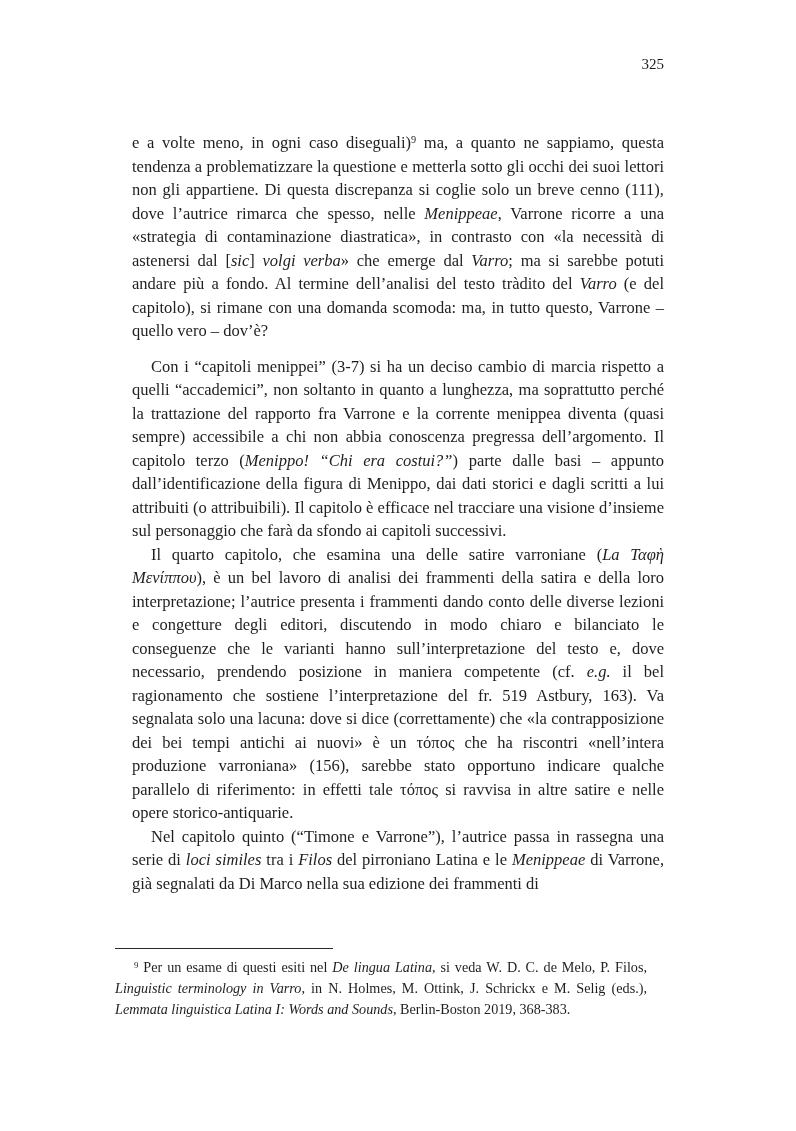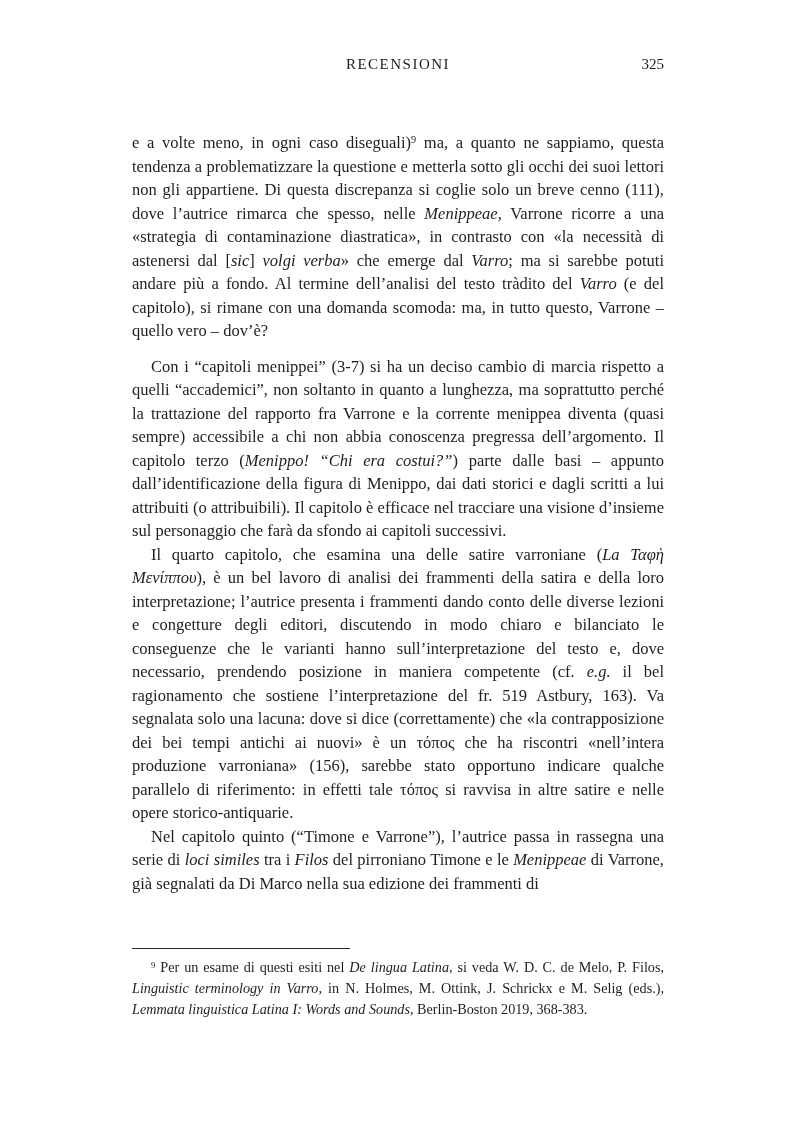--- a/index.html
+++ b/index.html
@@ -48,21 +48,21 @@
   sup.fn-mark {
     font-size: 0.62em;
     line-height: 0;
     vertical-align: baseline;
     position: relative;
     top: -0.45em;
   }
   .footnote {
     position: absolute;
     top: 948px;
-    left: 132px;
+    left: 115px;
     width: 532px;
   }
   .fn-rule {
     width: 218px;
     height: 0;
     border-top: 1.5px solid #2a2a2a;
     margin-bottom: 8px;
   }
   .fn-text {
     font-size: 14.2px;
@@ -70,30 +70,29 @@
     text-align: justify;
   }
   .fn-text .first-indent { display: inline-block; width: 19px; }
 </style>
 </head>
 <body>
 
 <div class="page">
 
   <div class="running-head">
-    <span class="title">RECENSIONI</span>
     <span class="pagenum">325</span>
   </div>
 
   <main class="body-text">
 
   <p><span>e a volte meno, in ogni caso diseguali)</span><sup class="fn-mark">9</sup><span> ma, a quanto ne sappiamo, questa tendenza a problematizzare la questione e metterla sotto gli occhi dei suoi lettori non gli appartiene. Di questa discrepanza si coglie solo un breve cenno (111), dove l’autrice rimarca che spesso, nelle </span><span class="it">Menippeae</span><span>, Varrone ricorre a una «strategia di contaminazione diastratica», in contrasto con «la necessità di astenersi dal [</span><span class="it">sic</span><span>] </span><span class="it">volgi verba</span><span>» che emerge dal </span><span class="it">Varro</span><span>; ma si sarebbe potuti andare più a fondo. Al termine dell’analisi del testo tràdito del </span><span class="it">Varro</span><span> (e del capitolo), si rimane con una domanda scomoda: ma, in tutto questo, Varrone – quello vero – dov’è?</span></p>
       <p class="indent gap-before"><span>Con i “capitoli menippei” (3-7) si ha un deciso cambio di marcia rispetto a quelli “accademici”, non soltanto in quanto a lunghezza, ma soprattutto perché la trattazione del rapporto fra Varrone e la corrente menippea diventa (quasi sempre) accessibile a chi non abbia conoscenza pregressa dell’argomento. Il capitolo terzo (</span><span class="it">Menippo! “Chi era costui?”</span><span>) parte dalle basi – appunto dall’identificazione della figura di Menippo, dai dati storici e dagli scritti a lui attribuiti (o attribuibili). Il capitolo è efficace nel tracciare una visione d’insieme sul personaggio che farà da sfondo ai capitoli successivi.</span></p>
       <p class="indent"><span>Il quarto capitolo, che esamina una delle satire varroniane (</span><span class="it">La Ταφὴ Μενίππου</span><span>), è un bel lavoro di analisi dei frammenti della satira e della loro interpretazione; l’autrice presenta i frammenti dando conto delle diverse lezioni e congetture degli editori, discutendo in modo chiaro e bilanciato le conseguenze che le varianti hanno sull’interpretazione del testo e, dove necessario, prendendo posizione in maniera competente (cf. </span><span class="it">e.g.</span><span> il bel ragionamento che sostiene l’interpretazione del fr. 519 Astbury, 163). Va segnalata solo una lacuna: dove si dice (correttamente) che «la contrapposizione dei bei tempi antichi ai nuovi» è un τόπος che ha riscontri «nell’intera produzione varroniana» (156), sarebbe stato opportuno indicare qualche parallelo di riferimento: in effetti tale τόπος si ravvisa in altre satire e nelle opere storico-antiquarie.</span></p>
-      <p class="indent"><span>Nel capitolo quinto (“Timone e Varrone”), l’autrice passa in rassegna una serie di </span><span class="it">loci similes</span><span> tra i </span><span class="it">Filos</span><span> del pirroniano Timone e le </span><span class="it">Menippeae</span><span> di Varrone, già segnalati da Di Marco nella sua edizione dei frammenti di</span></p>
+      <p class="indent"><span>Nel capitolo quinto (“Timone e Varrone”), l’autrice passa in rassegna una serie di </span><span class="it">loci similes</span><span> tra i </span><span class="it">Filos</span><span> del pirroniano Latina e le </span><span class="it">Menippeae</span><span> di Varrone, già segnalati da Di Marco nella sua edizione dei frammenti di</span></p>
     </main>
 
   <div class="footnote">
     <div class="fn-rule"></div>
     <div class="fn-text">
       <span class="first-indent"></span><span><sup class="fn-mark">9</sup><span> Per un esame di questi esiti nel </span><span class="it">De lingua Latina</span><span>, si veda W. D. C. de Melo, P. Filos, </span><span class="it">Linguistic terminology in Varro</span><span>, in N. Holmes, M. Ottink, J. Schrickx e M. Selig (eds.), </span><span class="it">Lemmata linguistica Latina I: Words and Sounds</span><span>, Berlin-Boston 2019, 368-383.</span></span>
     </div>
   </div>
 
 </div>

